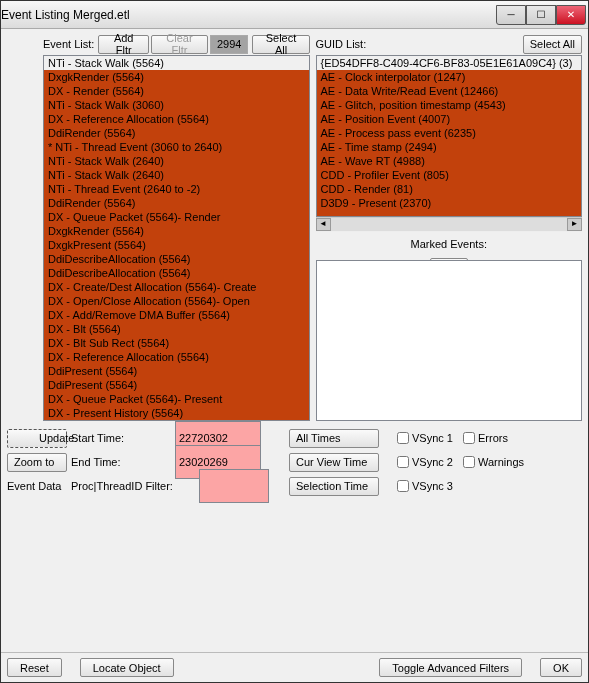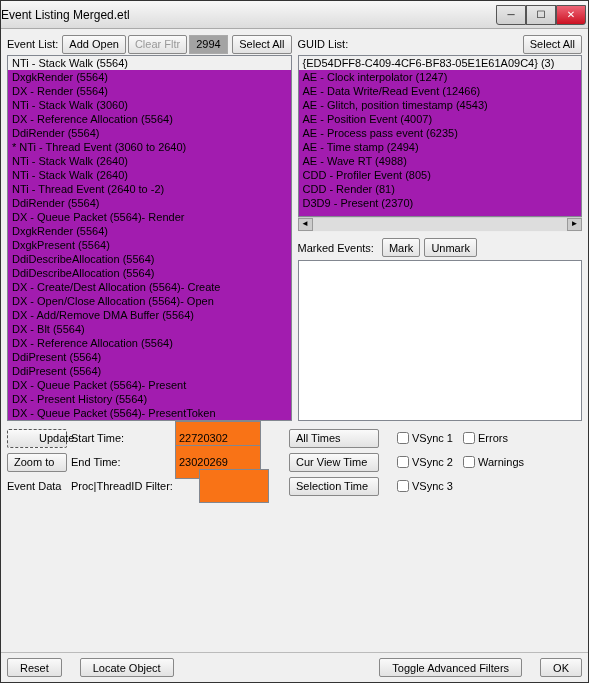--- a/index.html
+++ b/index.html
@@ -47,21 +47,21 @@
   }
   .top-panes {
     display: flex;
     gap: 6px;
     height: 388px;
   }
   .pane {
     display: flex;
     flex-direction: column;
   }
-  .pane-left { flex: 1; min-width: 0;}
+  .pane-left { flex: 1; min-width: 0; margin-left: 36px;}
   .pane-right { flex: 1; min-width: 0;}
   .pane-header {
     display: flex;
     align-items: center;
     gap: 2px;
     height: 22px;
     font-size: 11px;
   }
   .pane-header .lbl { margin-right: 2px; white-space: nowrap;}
   .pane-header .spacer { flex:1; }
@@ -80,21 +80,21 @@
   .count-box {
     border:1px solid #aaa;
     background:#a3a3a3;
     padding:1px 6px;
     height:19px;
     display:inline-flex;
     align-items:center;
   }
   .listbox {
     flex: 1;
-    background: #a21caf;
+    background: #c2410c;
     border: 1px solid #828790;
     overflow: auto;
     font-size: 11px;
     line-height: 14px;
   }
   .listbox .item {
     padding: 0 4px;
     white-space: nowrap;
     cursor: default;
   }
@@ -103,40 +103,41 @@
   }
   .guid-scroll {
     height: 260px;
   }
   .marked-row {
     margin-top: 6px;
     display:flex;
     align-items:center;
     gap:4px;
     height:20px;
+    flex-direction:column;
   }
   .marked-box {
     flex:1;
     height: 86px;
     background:#fff;
     border:1px solid #828790;
     margin-top:2px;
   }
   .mid-controls {
     margin-top: 6px;
     display: grid;
     grid-template-columns: 60px 100px 90px 16px 90px 10px auto;
     grid-auto-rows: 22px;
     align-items: center;
     gap: 2px 4px;
     font-size: 11px;
   }
   .input {
     border:1px solid #828790;
-    background:#f97316;
+    background:#fca5a5;
     height:18px;
     padding:16px 3px;
     font-size:11px;
     width: 86px;
   }
   .chk { display:flex; align-items:center; gap:3px;}
   .chk input { width:12px;height:12px; }
   .event-data-area {
     margin-top: 2px;
     flex:1;
@@ -168,21 +169,21 @@
       <div class="win-btn win-close">✕</div>
     </div>
   </div>
 
   <div class="content">
     <div class="top-panes">
 
       <div class="pane pane-left">
         <div class="pane-header">
           <span class="lbl">Event List:</span>
-          <button class="btn">Add Open</button>
+          <button class="btn">Add Fltr</button>
           <button class="btn btn-disabled">Clear Fltr</button>
           <span class="count-box">2994</span>
           <span class="spacer"></span>
           <button class="btn">Select All</button>
         </div>
         <div class="listbox" id="event-list">
             <div class="item selected">NTi - Stack Walk (5564)</div>
             <div class="item">DxgkRender (5564)</div>
             <div class="item">DX - Render (5564)</div>
             <div class="item">NTi - Stack Walk (3060)</div>
@@ -195,20 +196,21 @@
             <div class="item">DdiRender (5564)</div>
             <div class="item">DX - Queue Packet (5564)- Render</div>
             <div class="item">DxgkRender (5564)</div>
             <div class="item">DxgkPresent (5564)</div>
             <div class="item">DdiDescribeAllocation (5564)</div>
             <div class="item">DdiDescribeAllocation (5564)</div>
             <div class="item">DX - Create/Dest Allocation (5564)- Create</div>
             <div class="item">DX - Open/Close Allocation (5564)- Open</div>
             <div class="item">DX - Add/Remove DMA Buffer (5564)</div>
             <div class="item">DX - Blt (5564)</div>
+            <div class="item">DX - Blt Sub Rect (5564)</div>
             <div class="item">DX - Reference Allocation (5564)</div>
             <div class="item">DdiPresent (5564)</div>
             <div class="item">DdiPresent (5564)</div>
             <div class="item">DX - Queue Packet (5564)- Present</div>
             <div class="item">DX - Present History (5564)</div>
             <div class="item">DX - Queue Packet (5564)- PresentToken</div>
           </div>
       </div>
 
       <div class="pane pane-right">

